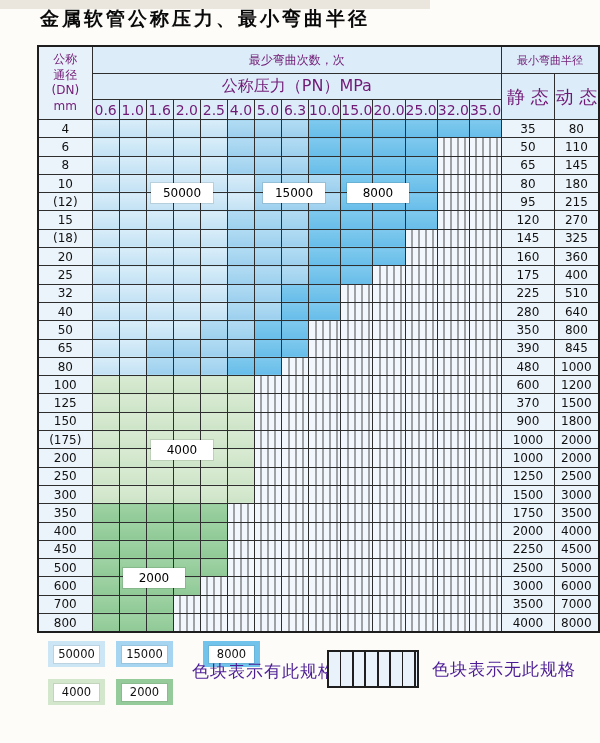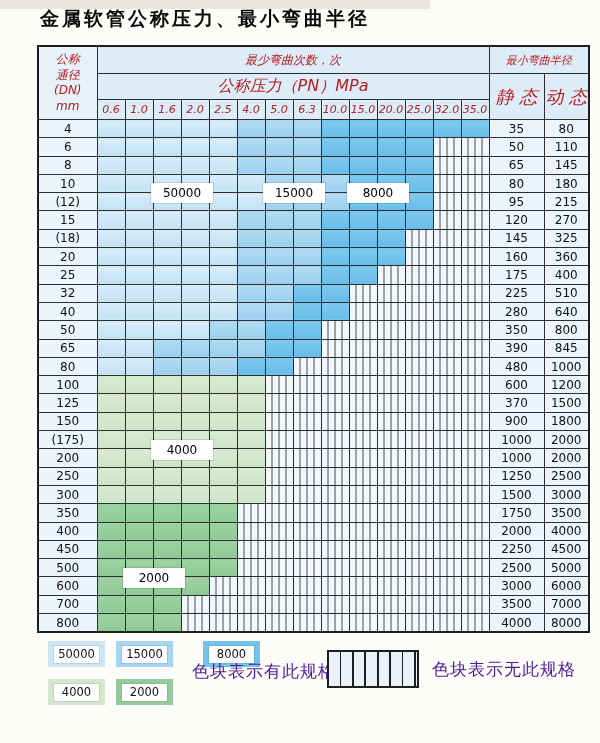--- a/index.html
+++ b/index.html
@@ -18,26 +18,26 @@
   .table-wrap{position:absolute;left:37px;top:45px;}
   table.spec{
     border-collapse:collapse;table-layout:fixed;
     border:2px solid #1e1e1e;
   }
   table.spec th,table.spec td{
     border:1px solid #2e2e2e;padding:0;margin:0;
     text-align:center;vertical-align:middle;
     font-weight:normal;overflow:hidden;white-space:nowrap;
   }
-  thead th{background:#dcedf9;color:#b91c1c;font-style:italic;}
+  thead th{background:#dcedf9;color:#701a75;}
   th.h-cycles{font-size:12px;height:26px;}
   th.h-radius{font-size:11px;}
   th.h-press{font-size:16px;height:25px;}
   th.h-sd{font-size:18px;}
-  th.h-pval{font-size:11px;height:19px;}
+  th.h-pval{font-size:14px;height:19px;}
   th.corner{font-size:12px;line-height:15.5px;background:#e7f1fa;}
   tbody td{height:17.3px;font-size:12px;}
   td.dn,td.stat,td.dyn{background:#ecf4fb;}
   td.c50{background:linear-gradient(180deg,#d9edf9,#c2e2f4);}
   td.c15{background:linear-gradient(180deg,#b2dbf3,#9cd0ee);}
   td.c8{background:linear-gradient(180deg,#7fc9ee,#67bde9);}
   td.c4{background:linear-gradient(180deg,#d9ebd3,#cde4c8);}
   td.c2{background:linear-gradient(180deg,#9fd2a4,#8fc996);}
   td.ns{
     background-color:#f1f7fd;

